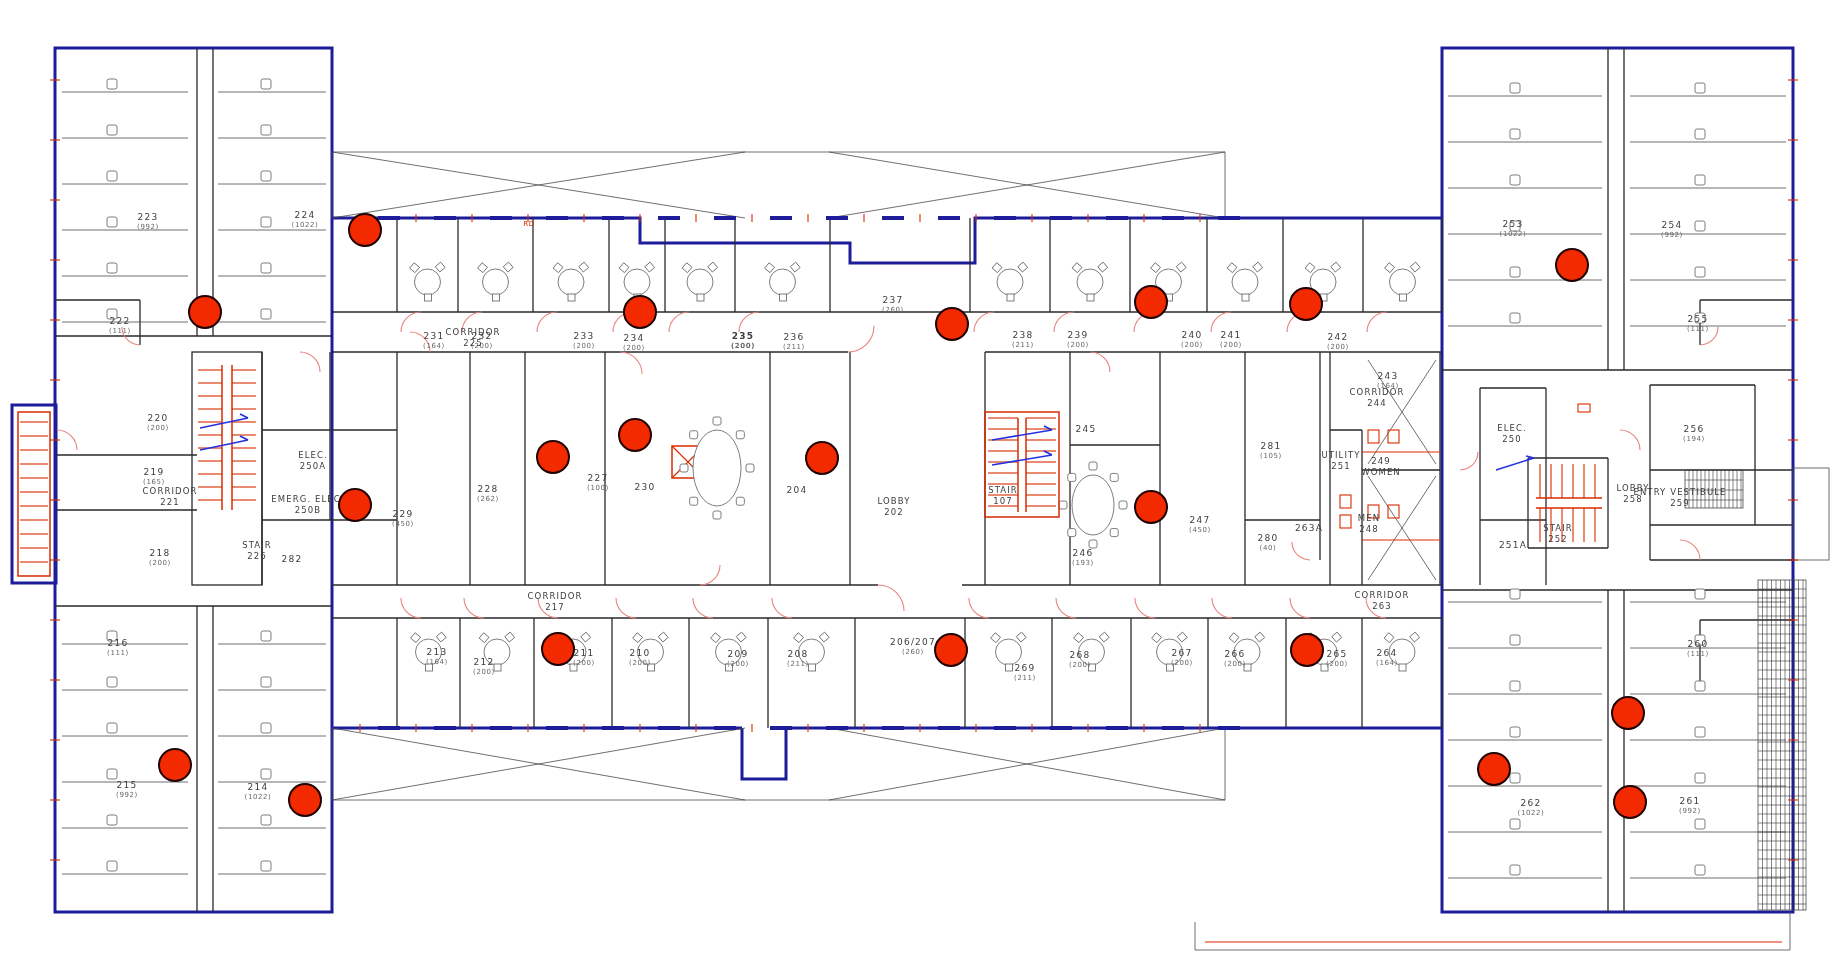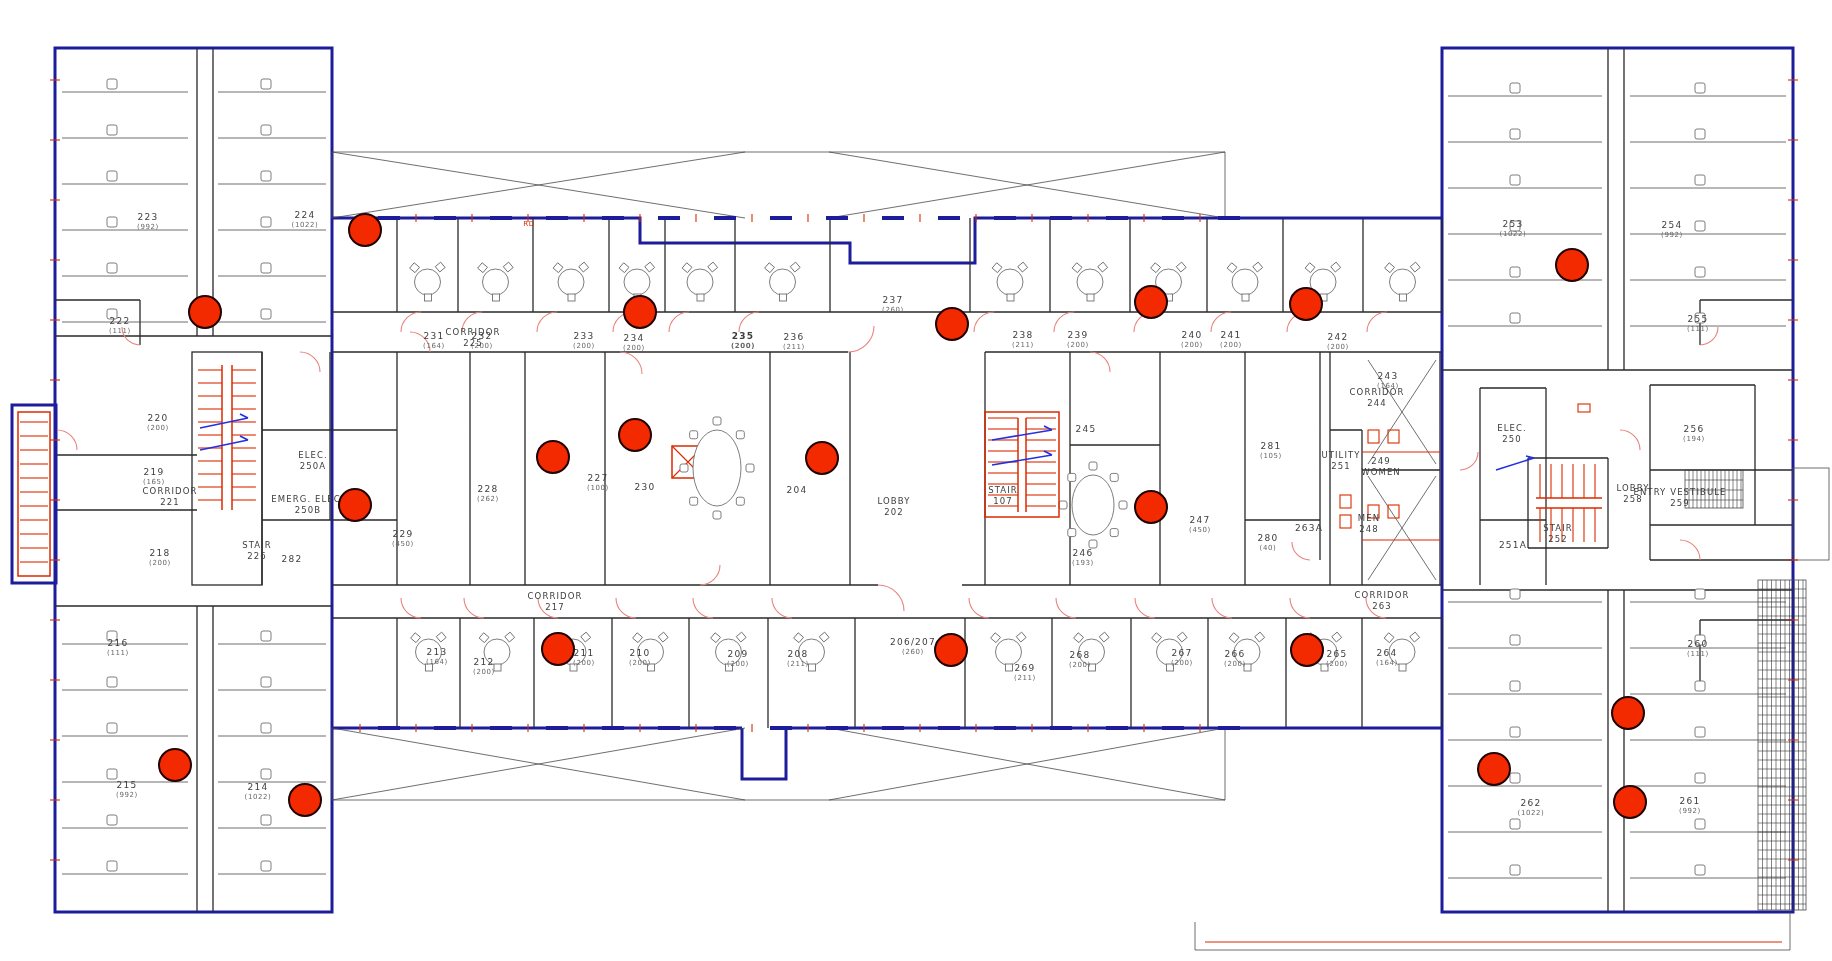--- a/index.html
+++ b/index.html
@@ -733,21 +733,21 @@
       <div class="rlabel" style="left: 1268px; top: 543px;">
         <div>280</div>
         <div class="area">(40)</div>
       </div>
       <div class="rlabel" style="left: 1309px; top: 528px;">
         <div>263A</div>
       </div>
       <div class="rlabel" style="left: 292px; top: 559px;">
         <div>282</div>
       </div>
-      <div class="rlabel" style="left: 403px; top: 539px;">
+      <div class="rlabel" style="left: 403px; top: 519px;">
         <div>229</div>
         <div class="area">(450)</div>
       </div>
       <div class="rlabel" style="left: 488px; top: 494px;">
         <div>228</div>
         <div class="area">(262)</div>
       </div>
       <div class="rlabel" style="left: 598px; top: 483px;">
         <div>227</div>
         <div class="area">(100)</div>

